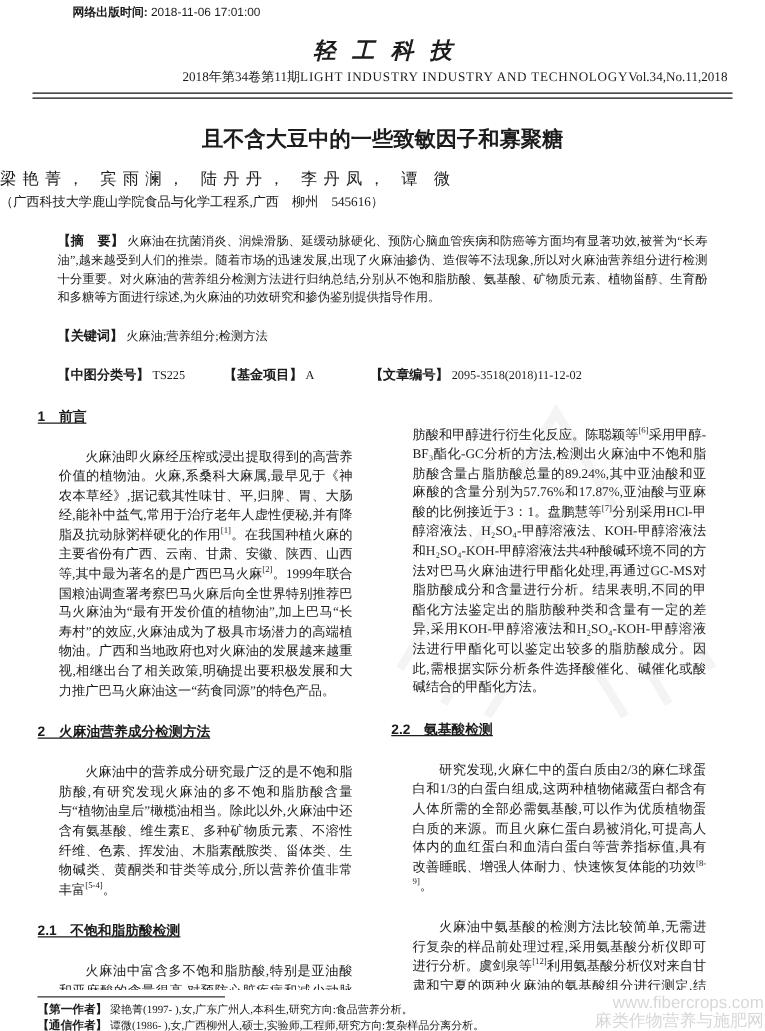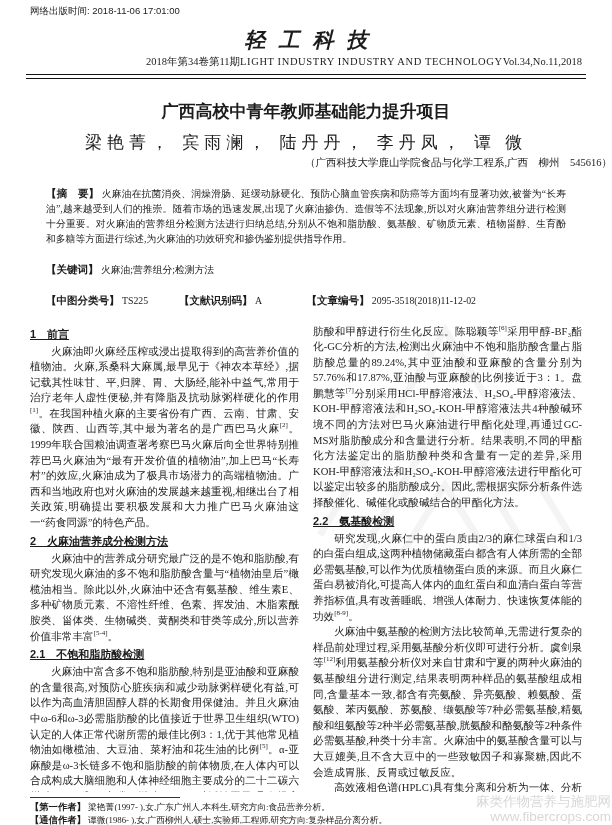--- a/index.html
+++ b/index.html
@@ -3,45 +3,45 @@
 <meta charset="utf-8">
 <style>
   html,body{margin:0;padding:0;background:#9a9a9a;}
   .page{
     position:relative;width:612px;height:825px;margin:0 auto;
     background:#ffffff;overflow:hidden;color:#1c1c1c;
     font-family:"Liberation Serif","DejaVu Serif",serif;
   }
   
   .meta{padding:4px 0 0 30px;font-family:"Liberation Sans","DejaVu Sans",sans-serif;font-size:9.5px;line-height:13px;}
-  .meta .lab{font-weight:normal;}
+  .meta .lab{font-weight:bold;margin-left:28px;}
   .meta .url-line{color:#2b52a8;}
   
   .masthead{margin-top:11px;text-align:center;}
-  .journal-cn{font-size:21px;font-weight:bold;font-style:italic;letter-spacing:13px;text-indent:13px;line-height:24px;}
+  .journal-cn{font-size:18px;font-weight:bold;font-style:italic;letter-spacing:13px;text-indent:13px;line-height:24px;}
   .mast-row{display:flex;justify-content:flex-end;align-items:baseline;margin:3px 30px 0 30px;}
   .mast-row .cell{font-size:10.5px;}
   .mast-row .en{letter-spacing:0.6px;}
   .rule-double{margin:5px 26px 0 26px;height:2.5px;border-top:1.8px solid #111;border-bottom:1px solid #111;}
   
   .title{margin:22px 30px 0 30px;text-align:center;font-family:"Liberation Sans","DejaVu Sans",sans-serif;font-weight:bold;font-size:17px;line-height:22px;}
-  .authors{margin-top:11px;text-align:center;font-size:17px;letter-spacing:5px;line-height:17px;}
-  .affiliation{margin-top:5px;text-align:right;font-size:10.5px;line-height:14px;}
+  .authors{margin-top:11px;text-align:left;font-size:13px;letter-spacing:5px;line-height:17px;}
+  .affiliation{margin-top:5px;text-align:left;font-size:10.5px;line-height:14px;}
   
   .front{margin:12px 30px 0 30px;font-size:9.8px;line-height:15px;text-align:justify;}
   .front .lbl{font-family:"Liberation Sans","DejaVu Sans",sans-serif;font-weight:bold;font-size:10.5px;}
   .front p{margin:16px;}
   .kw-line{margin-top:3px !important;}
   .clc-line{margin-top:4px !important;}
   .clc-line .sp{display:inline-block;width:26px;}
   .clc-line .sp2{display:inline-block;width:40px;}
   
   .columns{display:flex;gap:14px;margin:13px 30px 0 30px;height:468px;overflow:hidden;}
   .col{width:269px;font-size:10.6px;line-height:15.6px;text-align:justify;}
-  .col p{margin:0;}
+  .col p{margin:17px;}
   .col p.ind{text-indent:2em;}
   .col h3{margin:2px 0;font-family:"Liberation Sans","DejaVu Sans",sans-serif;font-size:11px;line-height:16px;font-weight:bold;text-decoration:underline;}
   sup{font-size:7px;line-height:0;}
   
   .footnote{margin:5px 30px 0 30px;font-size:8.8px;line-height:13px;}
   .footnote .divider{width:150px;border-top:1px solid #333;margin-bottom:3px;}
   .footnote .lab{font-family:"Liberation Sans","DejaVu Sans",sans-serif;font-weight:bold;font-size:9.3px;}
   .footnote p{margin:0;}
   .pageno{margin-top:3px;text-align:center;font-size:11px;}
   
@@ -64,38 +64,38 @@
   <div class="masthead">
     <div class="journal-cn">轻工科技</div>
     <div class="mast-row">
       <span class="cell">2018年第34卷第11期</span>
       <span class="cell en">LIGHT INDUSTRY INDUSTRY AND TECHNOLOGY</span>
       <span class="cell">Vol.34,No.11,2018</span>
     </div>
   </div>
   <div class="rule-double"></div>
 
-  <div class="title">广西高校中青年教师基础能力提升项目</div>
+  <div class="title">且不含大豆中的一些致敏因子和寡聚糖</div>
   <div class="authors">梁艳菁， 宾雨澜， 陆丹丹， 李丹凤， 谭 微</div>
   <div class="affiliation">（广西科技大学鹿山学院食品与化学工程系,广西　柳州　545616）</div>
 
   <div class="front">
     <p>
       <span class="lbl">【摘　要】</span>
       <span>火麻油在抗菌消炎、润燥滑肠、延缓动脉硬化、预防心脑血管疾病和防癌等方面均有显著功效,被誉为“长寿油”,越来越受到人们的推崇。随着市场的迅速发展,出现了火麻油掺伪、造假等不法现象,所以对火麻油营养组分进行检测十分重要。对火麻油的营养组分检测方法进行归纳总结,分别从不饱和脂肪酸、氨基酸、矿物质元素、植物甾醇、生育酚和多糖等方面进行综述,为火麻油的功效研究和掺伪鉴别提供指导作用。</span>
     </p>
     <p class="kw-line">
       <span class="lbl">【关键词】</span>
       <span>火麻油;营养组分;检测方法</span>
     </p>
     <p class="clc-line">
       <span class="lbl">【中图分类号】</span>
       <span>TS225</span>
       <span class="sp"></span>
-      <span class="lbl">【文献识别码】</span>
+      <span class="lbl">【基金项目】</span>
       <span>A</span>
       <span class="sp2"></span>
       <span class="lbl">【文章编号】</span>
       <span>2095-3518(2018)11-12-02</span>
     </p>
   </div>
 
   <div class="columns">
     <div class="col">
       <h3>1　前言</h3>
@@ -137,17 +137,17 @@
     <svg width="270" height="290" xmlns="http://www.w3.org/2000/svg">
       <g fill="none" stroke="#8a8a8a" stroke-opacity="0.09" stroke-width="7">
         <path d="M10,250 L135,45 L260,250"></path>
         <path d="M45,278 L135,128 L225,278"></path>
         <path d="M80,288 L135,200 L190,288"></path>
       </g>
     </svg>
   </div>
 
   <div class="corner-wm">
+    <div>www.fibercrops.com</div>
     <div>麻类作物营养与施肥网</div>
-    <div>www.fibercrops.com</div>
   </div>
 
 </div>
 
 </body></html>

